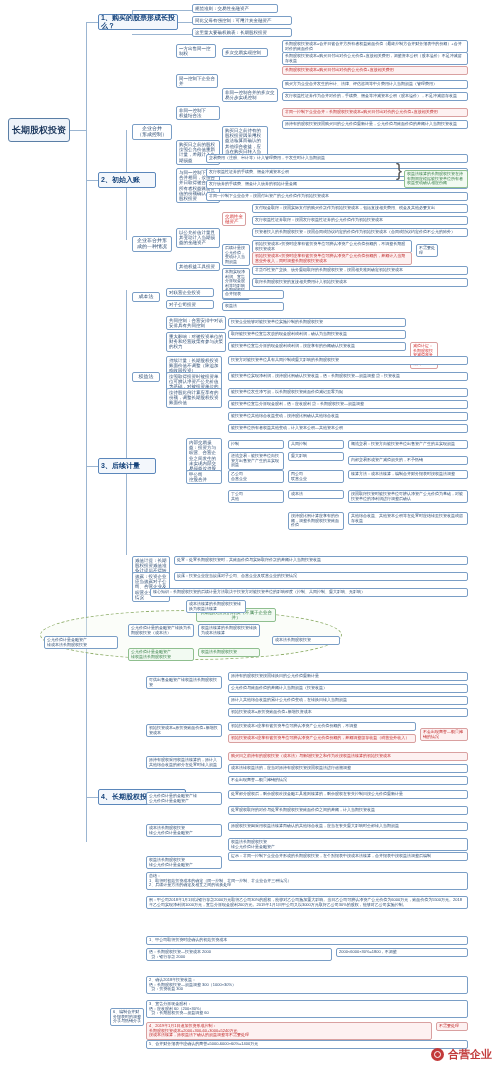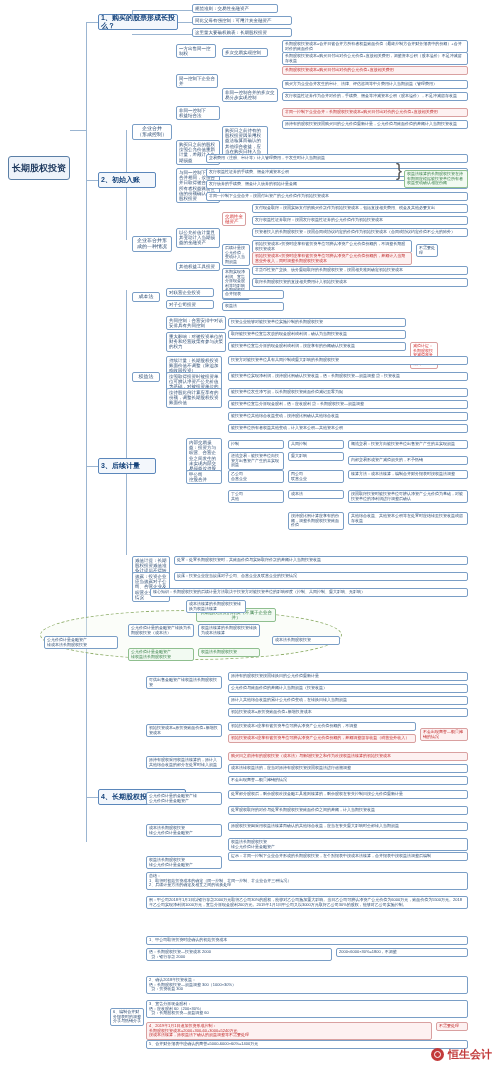--- a/index.html
+++ b/index.html
@@ -1,19 +1,19 @@
 <!DOCTYPE html>
 <html><head>
 <meta charset="utf-8">
 <style>
   html,body{margin:0;padding:0;background:#ffffff;}
   body{width:500px;height:1072px;position:relative;font-family:"Liberation Sans","DejaVu Sans",sans-serif;overflow:hidden;}
   .canvas{position:relative;width:500px;height:1072px;}
   .node{position:absolute;box-sizing:border-box;border:1px solid #7a9ec6;background:#ffffff;color:#2a4a72;border-radius:2px;line-height:1.15;padding:1px 2px;white-space:pre-wrap;}
-  .root{position:absolute;box-sizing:border-box;border:1px solid #5b7fa6;background:#eef3fa;color:#1f3a5f;border-radius:3px;font-weight:bold;text-align:center;display:flex;align-items:center;justify-content:center;margin-top:38px;}
+  .root{position:absolute;box-sizing:border-box;border:1px solid #5b7fa6;background:#eef3fa;color:#1f3a5f;border-radius:3px;font-weight:bold;text-align:center;display:flex;align-items:center;justify-content:center;}
   .lvl1{border:1px solid #5b87bb;background:#f3f7fc;color:#14427a;font-weight:bold;}
   .red{color:#d32a2a;}
   .redbox{border:1px solid #d9a0a0;background:#fdf1f1;color:#c02626;}
   .greenbox{border:1px solid #8fbf8f;background:#f2faf2;color:#2f7a3f;}
   .line{position:absolute;background:#9bb5d1;}
   .hline{height:1px;}
   .vline{width:1px;}
   .ellipse{position:absolute;border:1px dashed #8fae6a;border-radius:50%;background:rgba(244,248,238,0.35);}
   .brace{position:absolute;color:#555;font-size:9px;}
   .watermark{position:absolute;right:8px;bottom:10px;display:flex;align-items:center;gap:4px;color:#c23a3a;font-weight:bold;font-size:11px;}
@@ -216,16 +216,16 @@
   贷：长期股权投资—损益调整 60</div>
   <div class="node" style="left:110px;top:1008px;width:34px;font-size:4px;">6、编制合并财务报表时的调整分录与抵销分录</div>
   <div class="node redbox" style="left:146px;top:1022px;width:286px;font-size:4px;">4、2019年1月1日追加投资形成控制：
 长期股权投资成本=2000+300-60+3000=5240万元
 按成本法核算，原权益法下确认的损益调整等不需要处理</div>
   <div class="node redbox" style="left:436px;top:1022px;width:32px;font-size:4px;">不需要处理</div>
   <div class="node" style="left:146px;top:1040px;width:322px;font-size:4px;">5、合并财务报表中应确认的商誉=5000-6000×60%=1400万元</div>
 
   <div class="watermark">
     <span class="wm-logo"></span>
-    <span>恒生会计</span>
+    <span>合营企业</span>
   </div>
 
 </div>
 
 </body></html>

